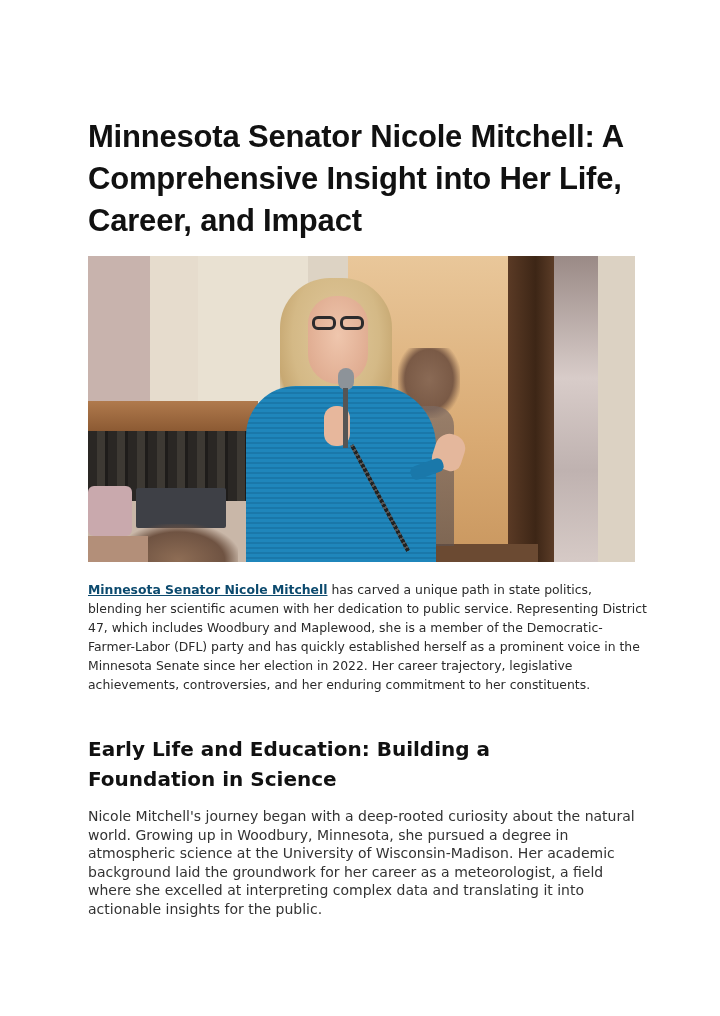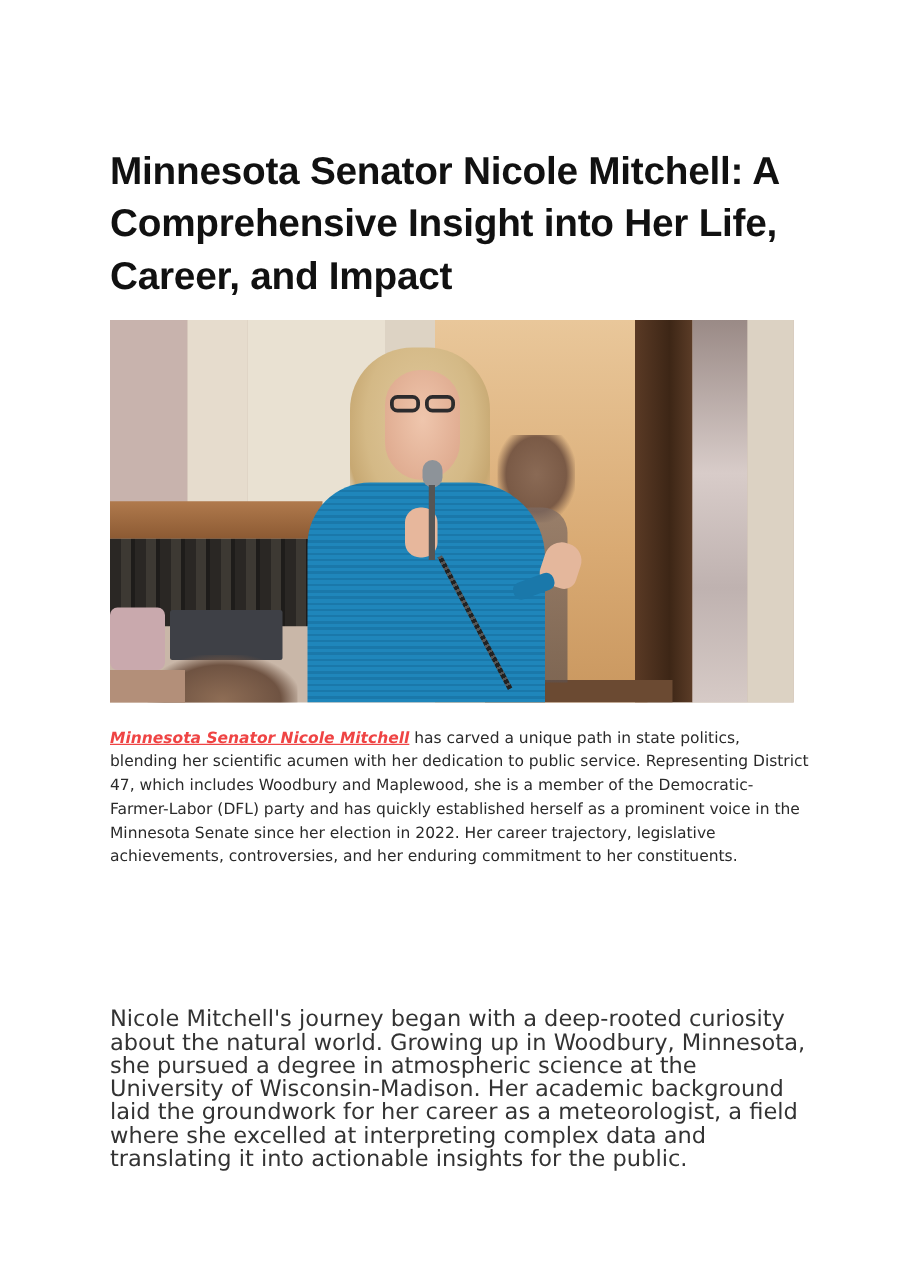--- a/index.html
+++ b/index.html
@@ -17,31 +17,31 @@
     .photo {
       position: absolute; left: 88px; top: 256px; width: 547px; height: 306px;
       overflow: hidden; background: #c9b7a8;
     }
     .photo .layer { position: absolute; }
 
     .intro {
       position: absolute; left: 88px; top: 580px; width: 560px;
       font-size: 12.4px; line-height: 19px; color: #2a2a2a;
     }
-    .intro a { color: #ef4444; font-weight: bold; text-decoration: underline; font-style: italic; }
+    .intro a { color: #0c4a6e; font-weight: bold; text-decoration: underline; }
 
     .h2 {
       position: absolute; left: 88px; top: 734px; width: 520px;
       font-family: "DejaVu Sans", sans-serif; font-weight: bold;
       font-size: 20px; line-height: 30px; color: #111;
     }
 
     .para2 {
       position: absolute; left: 88px; top: 807px; width: 560px;
-      font-size: 18px; line-height: 18.6px; color: #333;
+      font-size: 14px; line-height: 18.6px; color: #333;
     }
   </style>
 </head>
 <body>
 
 <div class="page">
 
   <h1 class="title">Minnesota Senator Nicole Mitchell: A Comprehensive Insight into Her Life, Career, and Impact</h1>
 
   <div class="photo" title="Senator Nicole Mitchell speaking into a microphone in the Minnesota Senate chamber, wearing a blue top and glasses">
@@ -90,16 +90,17 @@
     <div class="layer" style="left:255px;top:132px;width:5px;height:60px;background:#555;"></div>
 
     <div class="layer" style="left:262px;top:190px;width:4px;height:120px;background:repeating-linear-gradient(0deg,#222 0 3px,#555 3px 5px);transform:rotate(-28deg);transform-origin:top left;"></div>
 
     <div class="layer" style="left:346px;top:178px;width:30px;height:36px;background:#e4b79c;border-radius:14px 14px 10px 10px;transform:rotate(18deg);"></div>
     <div class="layer" style="left:322px;top:206px;width:34px;height:14px;background:#1a78aa;border-radius:6px;transform:rotate(-20deg);"></div>
   </div>
 
   <p class="intro"><a href="#">Minnesota Senator Nicole Mitchell</a><span> has carved a unique path in state politics, blending her scientific acumen with her dedication to public service. Representing District 47, which includes Woodbury and Maplewood, she is a member of the Democratic-Farmer-Labor (DFL) party and has quickly established herself as a prominent voice in the Minnesota Senate since her election in 2022. Her career trajectory, legislative achievements, controversies, and her enduring commitment to her constituents.</span></p>
 
+  <h2 class="h2">Early Life and Education: Building a Foundation in Science</h2>
 
   <p class="para2">Nicole Mitchell's journey began with a deep-rooted curiosity about the natural world. Growing up in Woodbury, Minnesota, she pursued a degree in atmospheric science at the University of Wisconsin-Madison. Her academic background laid the groundwork for her career as a meteorologist, a field where she excelled at interpreting complex data and translating it into actionable insights for the public.</p>
 
 </div>
 
 </body></html>

